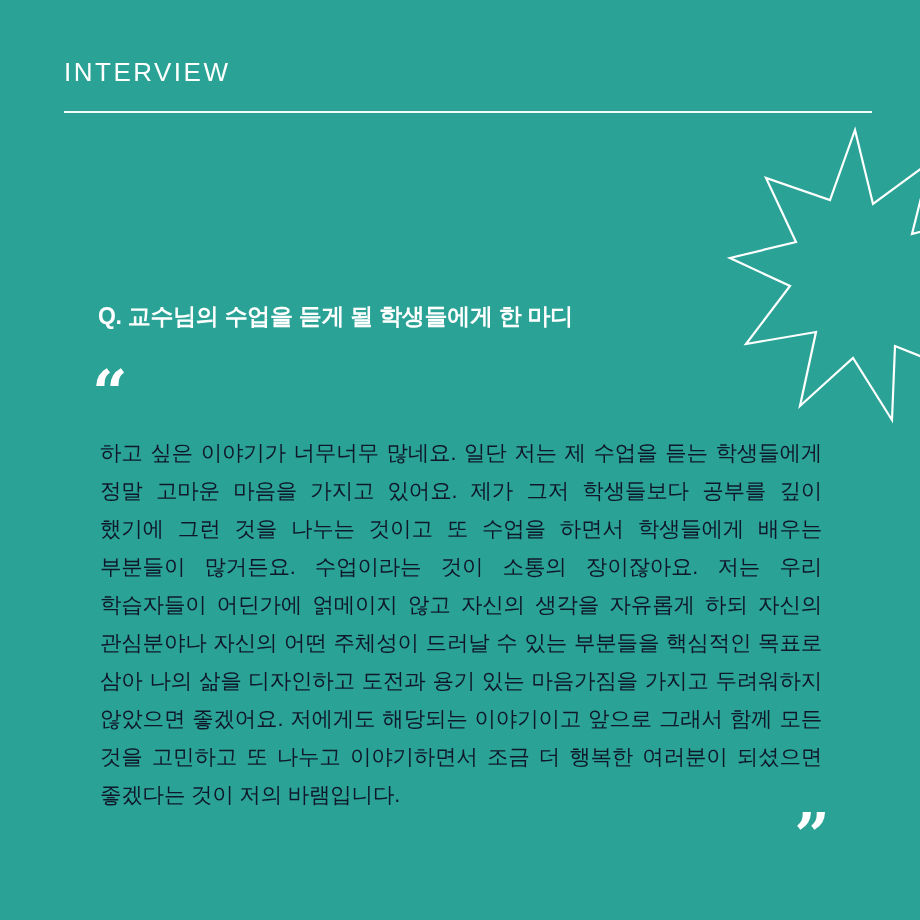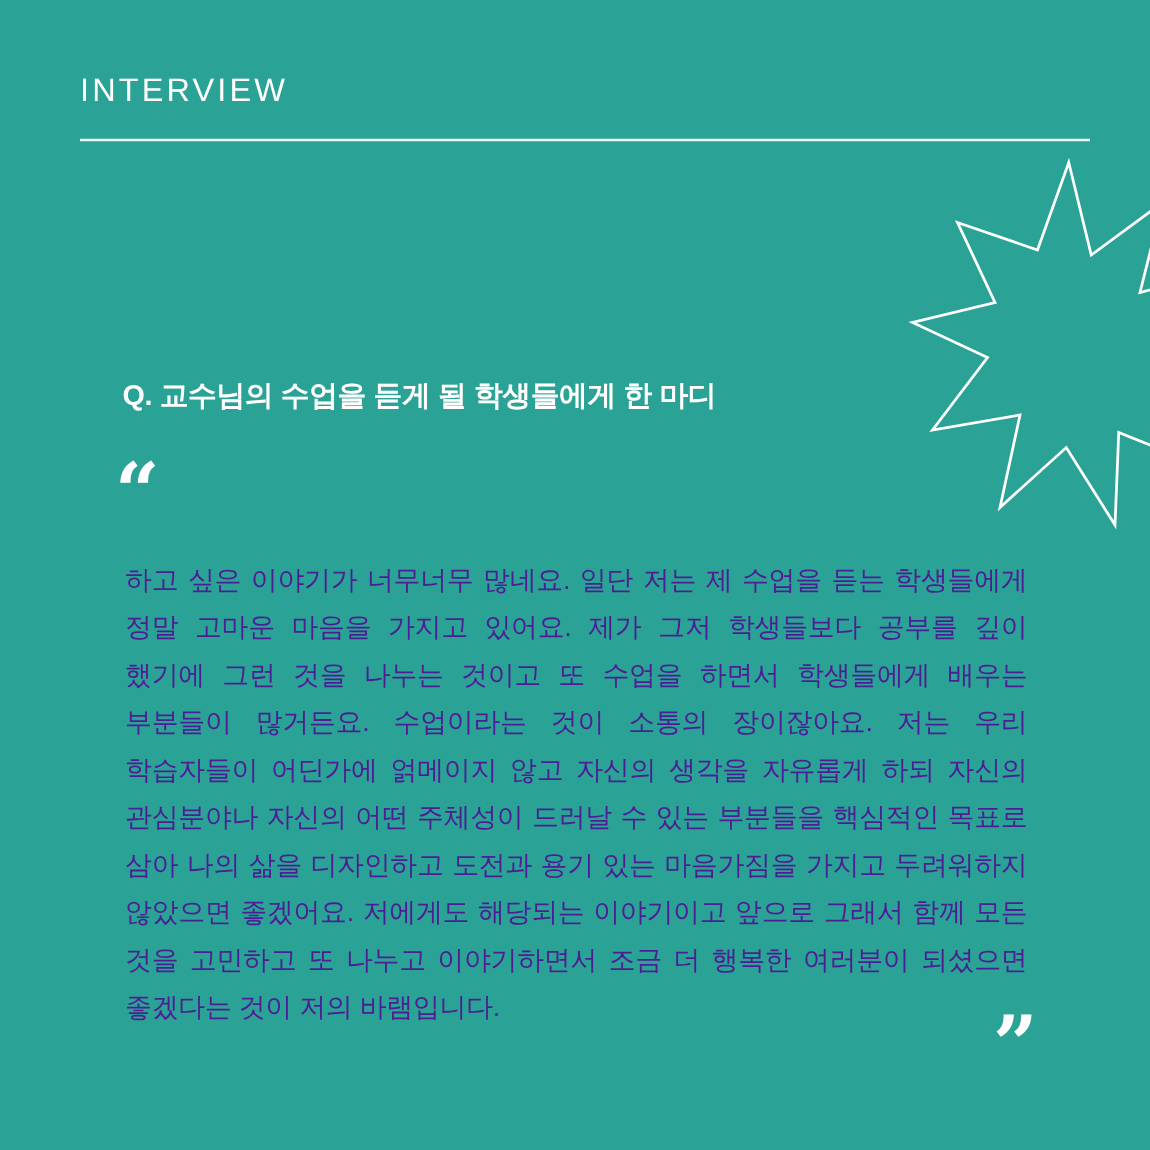--- a/index.html
+++ b/index.html
@@ -72,29 +72,29 @@
     left: 92px;
     font-family: "DejaVu Serif", serif;
     font-size: 62px;
     font-weight: 700;
     line-height: 1;
     color: #ffffff;
   }
 
   .answer {
     position: absolute;
-    top: 445px;
+    top: 434px;
     left: 100px;
     width: 722px;
     font-size: 21.5px;
     line-height: 38px;
     text-align: justify;
     text-justify: inter-character;
     letter-spacing: -0.2px;
-    color: #4c1d95;
+    color: #0f172a;
     word-break: keep-all;
   }
 
   .quote-close {
     position: absolute;
     top: 805px;
     right: 90px;
     font-family: "DejaVu Serif", serif;
     font-size: 62px;
     font-weight: 700;

